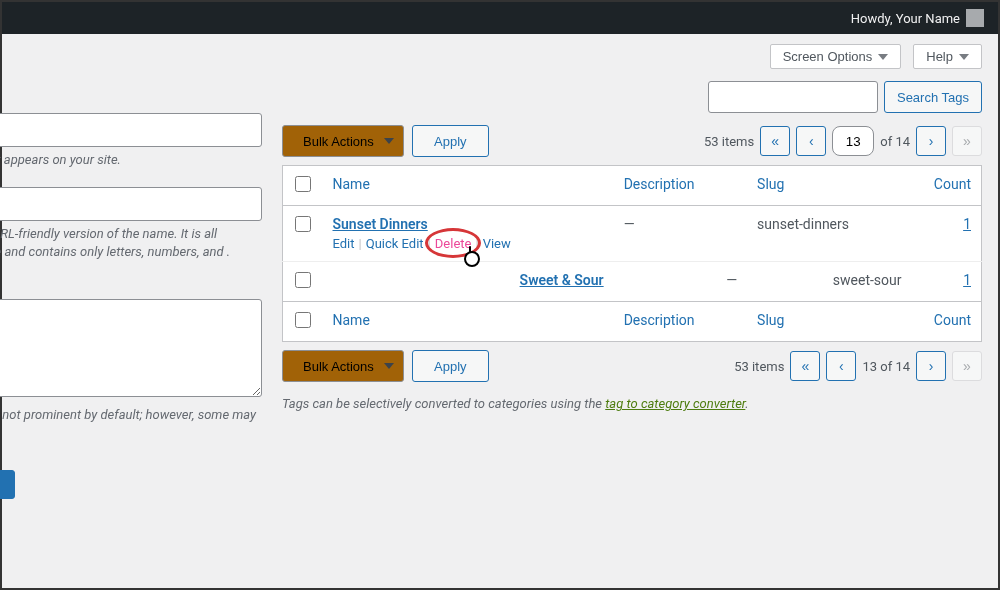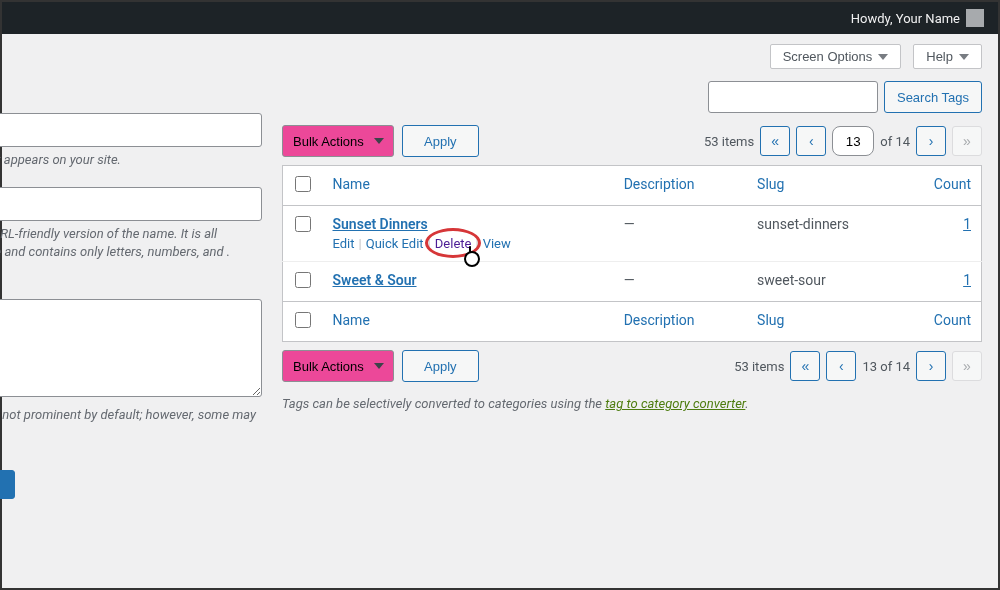--- a/index.html
+++ b/index.html
@@ -19,46 +19,46 @@
 .input-text { width: 318px; height: 34px; border: 1px solid #8c8f94; border-radius: 3px; background: #fff; padding: 0 8px; margin-bottom: 4px; }
 .desc { font-style: italic; color: #646970; font-size: 13px; line-height: 1.4; margin-bottom: 18px; }
 .label { font-size: 13px; margin-bottom: 4px; display: block; }
 .textarea { width: 318px; height: 98px; border: 1px solid #8c8f94; border-radius: 3px; background: #fff; resize: vertical; }
 .primary-btn { background: #2271b1; color: #fff; border: 1px solid #2271b1; border-radius: 3px; padding: 6px 14px; cursor: pointer; font-size: 13px; margin-top: 10px; }
 .search-row { display: flex; justify-content: flex-end; gap: 6px; margin-bottom: 12px; }
 .search-input { width: 170px; height: 32px; border: 1px solid #8c8f94; border-radius: 3px; padding: 0 8px; background: #fff; }
 .search-btn { border: 1px solid #2271b1; color: #2271b1; background: #f6f7f7; border-radius: 3px; padding: 0 12px; height: 32px; cursor: pointer; font-size: 13px; }
 .tablenav { display: flex; justify-content: space-between; align-items: center; margin-bottom: 8px; }
 .bulk-wrap { display: flex; gap: 8px; align-items: center; }
-.bulk-select { height: 32px; border: 1px solid #8c8f94; border-radius: 3px; background: #ec4899; padding: 0 28px 0 10px; font-size: 13px; appearance: none; position: relative; }
+.bulk-select { height: 32px; border: 1px solid #8c8f94; border-radius: 3px; background: #a16207; padding: 0 28px 0 20px; font-size: 13px; appearance: none; position: relative; }
 .select-wrap { position: relative; display: inline-block; }
 .select-wrap::after { content: ""; position: absolute; right: 10px; top: 13px; width: 0; height: 0; border-left: 5px solid transparent; border-right: 5px solid transparent; border-top: 6px solid #3c434a; pointer-events: none; }
 .apply-btn { border: 1px solid #2271b1; color: #2271b1; background: #f6f7f7; border-radius: 3px; padding: 0 21px; height: 32px; cursor: pointer; font-size: 13px; }
 .paging { display: flex; align-items: center; gap: 6px; font-size: 13px; color: #50575e; }
 .page-btn { min-width: 30px; height: 30px; border: 1px solid #2271b1; background: #f6f7f7; color: #2271b1; border-radius: 3px; cursor: pointer; font-size: 14px; display: inline-flex; align-items: center; justify-content: center; }
 .page-btn.disabled { border-color: #dcdcde; color: #a7aaad; background: #f6f7f7; cursor: default; }
 .page-input { width: 42px; height: 30px; text-align: center; border: 1px solid #8c8f94; border-radius: 8px; }
 .table { width: 100%; border: 1px solid #c3c4c7; border-collapse: collapse; background: #fff; }
 .table th, .table td { text-align: left; padding: 10px 10px; font-size: 14px; vertical-align: top; }
 .table thead th, .table tfoot th { color: #2271b1; font-weight: 400; border-bottom: 1px solid #c3c4c7; }
 .table tfoot th { border-top: 1px solid #c3c4c7; border-bottom: none; }
 .table td { color: #50575e; }
 .cb-col { width: 40px; text-align: center !important; }
 .name-link { color: #2271b1; font-weight: 600; }
 .count-col { text-align: right !important; width: 70px; }
 .count-link { color: #2271b1; }
 .row-actions { font-size: 13px; margin-top: 4px; color: #646970; }
 .row-actions a { color: #2271b1; text-decoration: none; }
 .row-actions .sep { color: #c3c4c7; padding: 0 4px; }
-.row-actions .delete { color: #4c1d95; position: relative; }
+.row-actions .delete { color: #ec4899; position: relative; }
 .red-circle { position: absolute; border: 3px solid #d63638; border-radius: 50%; width: 56px; height: 30px; left: -10px; top: -8px; pointer-events: none; }
 .cursor-ptr { position: absolute; width: 18px; height: 18px; }
 .cursor-ptr::before { content: ""; position: absolute; width: 12px; height: 12px; border: 2px solid #000; border-radius: 50%; background: #fff; left: 1px; top: 1px; }
 .cursor-ptr::after { content: ""; position: absolute; width: 2px; height: 7px; background: #000; left: 6px; top: -4px; border-radius: 1px; }
-.table tbody tr + tr td { border-top: 1px solid #eee; }
+.table tbody tr + tr td { border-top: 1px solid #eee; text-align: right; }
 .footnote { font-size: 13px; color: #646970; font-style: italic; margin-top: 14px; }
 .footnote a { color: #4d7c0f; font-style: italic; }
 input[type="checkbox"] { width: 16px; height: 16px; border: 1px solid #8c8f94; border-radius: 3px; }
 </style>
 </head>
 <body>
 
 <div class="frame">
   <div class="adminbar">
     <span>Howdy, Your Name</span>

